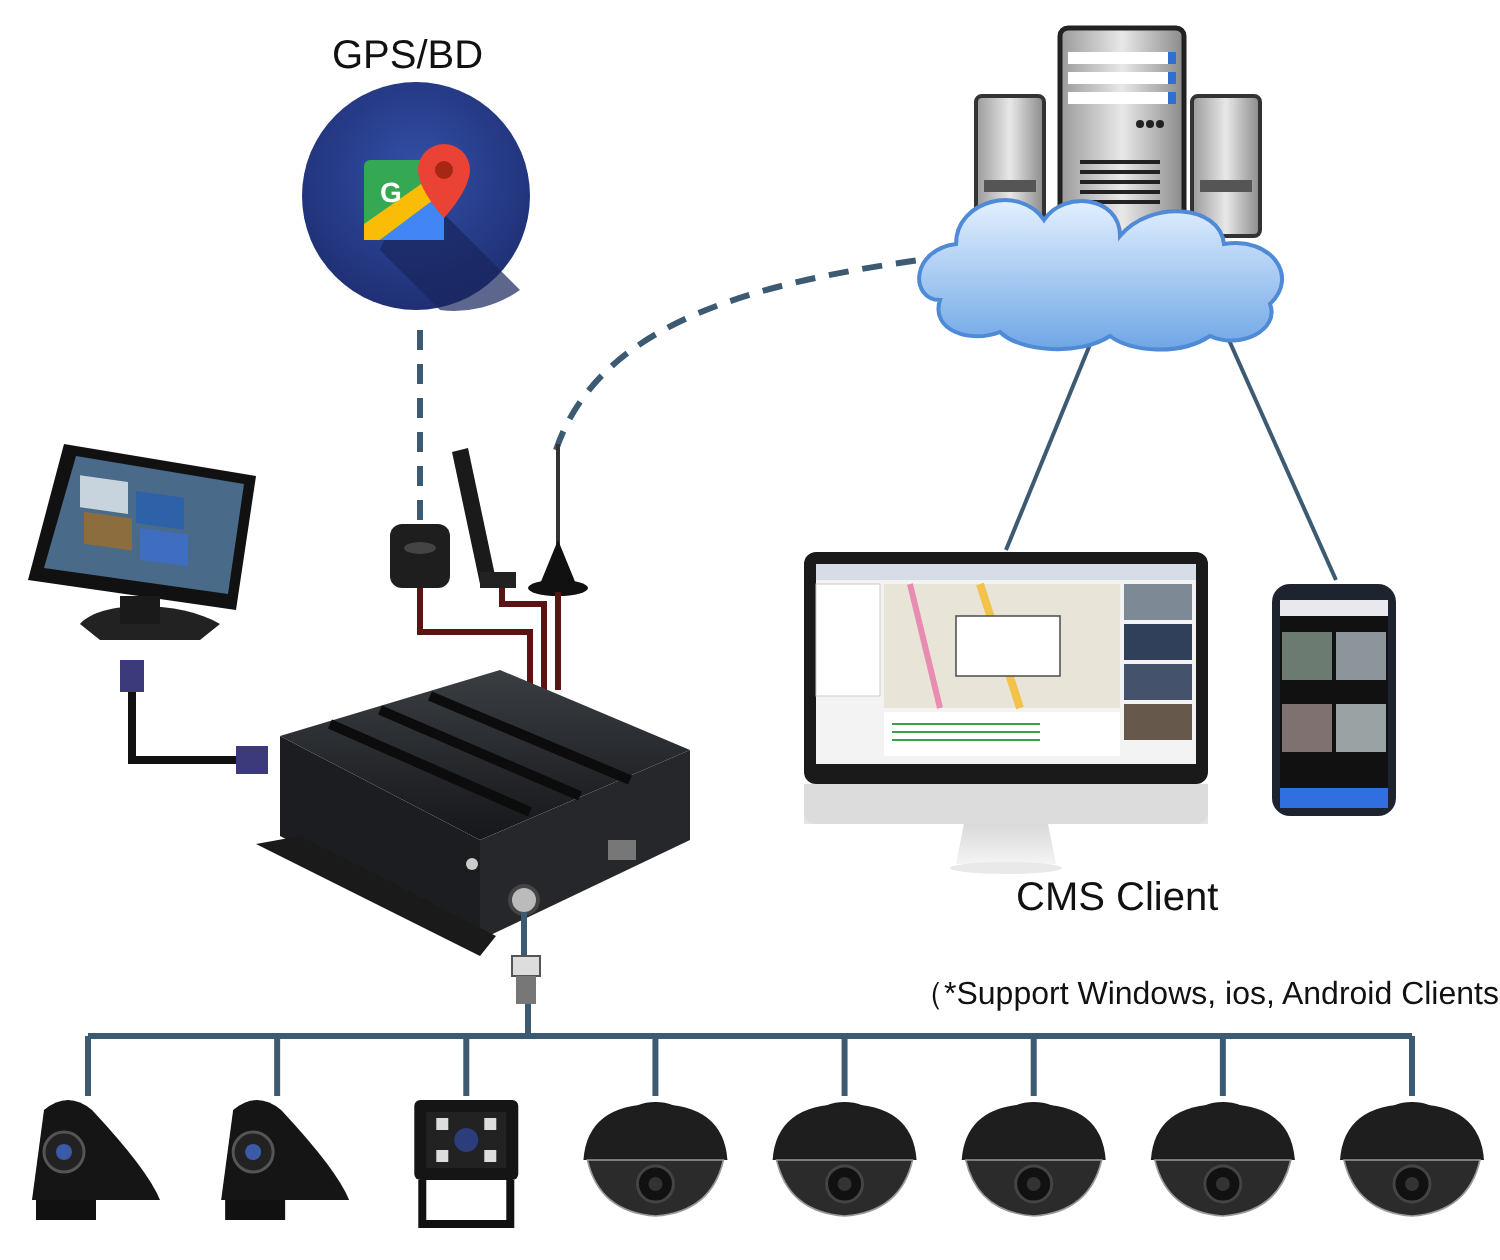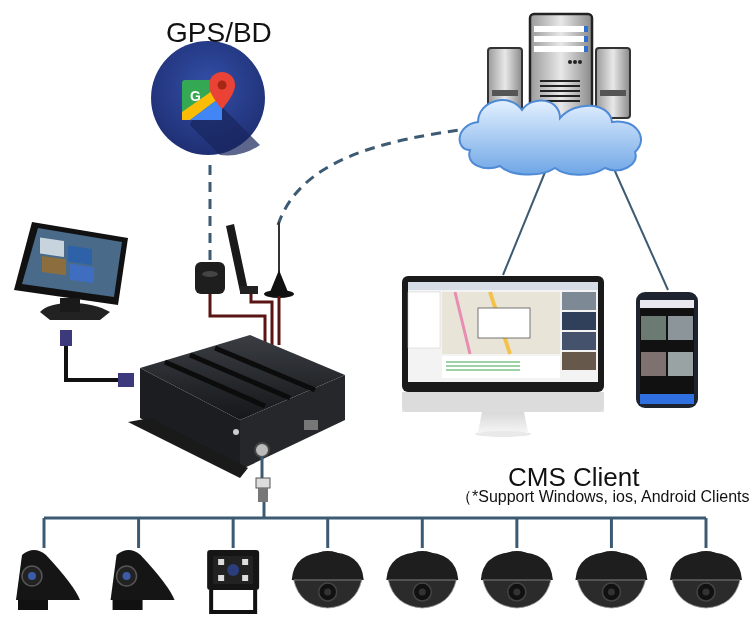--- a/index.html
+++ b/index.html
@@ -1,21 +1,21 @@
 <!DOCTYPE html>
 <html><head>
 <meta charset="utf-8">
 <style>
   html,body{margin:0;padding:0;background:#fff;}
   body{width:750px;height:630px;position:relative;overflow:hidden;font-family:"Liberation Sans",sans-serif;}
   .abs{position:absolute;}
   svg{display:block;}
   .label{position:absolute;color:#111;white-space:nowrap;}
-  #gps-label{left:166px;top:17px;font-size:28px;}
-  #cms-title{left:508px;top:462px;font-size:26px;}
+  #gps-label{left:166px;top:17px;font-size:20px;}
+  #cms-title{left:508px;top:438px;font-size:20px;}
   #cms-sub{left:456px;top:487px;font-size:16px;}
 </style>
 </head>
 <body>
 
 <svg class="abs" style="left:0;top:0" width="750" height="630">
   <defs>
     <radialGradient id="gpsbg" cx="50%" cy="40%" r="60%">
       <stop offset="0" stop-color="#3350a8"></stop>
         <stop offset="1" stop-color="#1f2f74"></stop>

